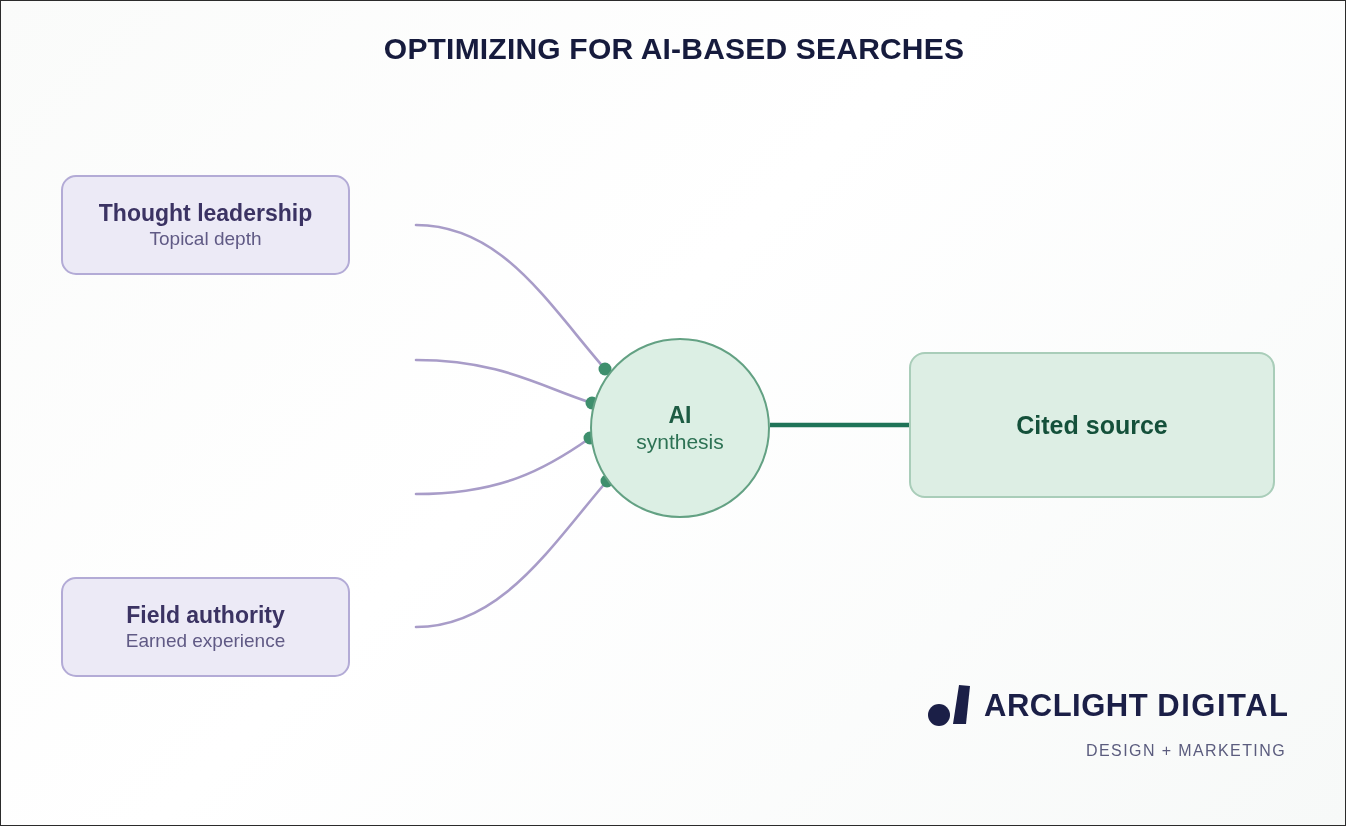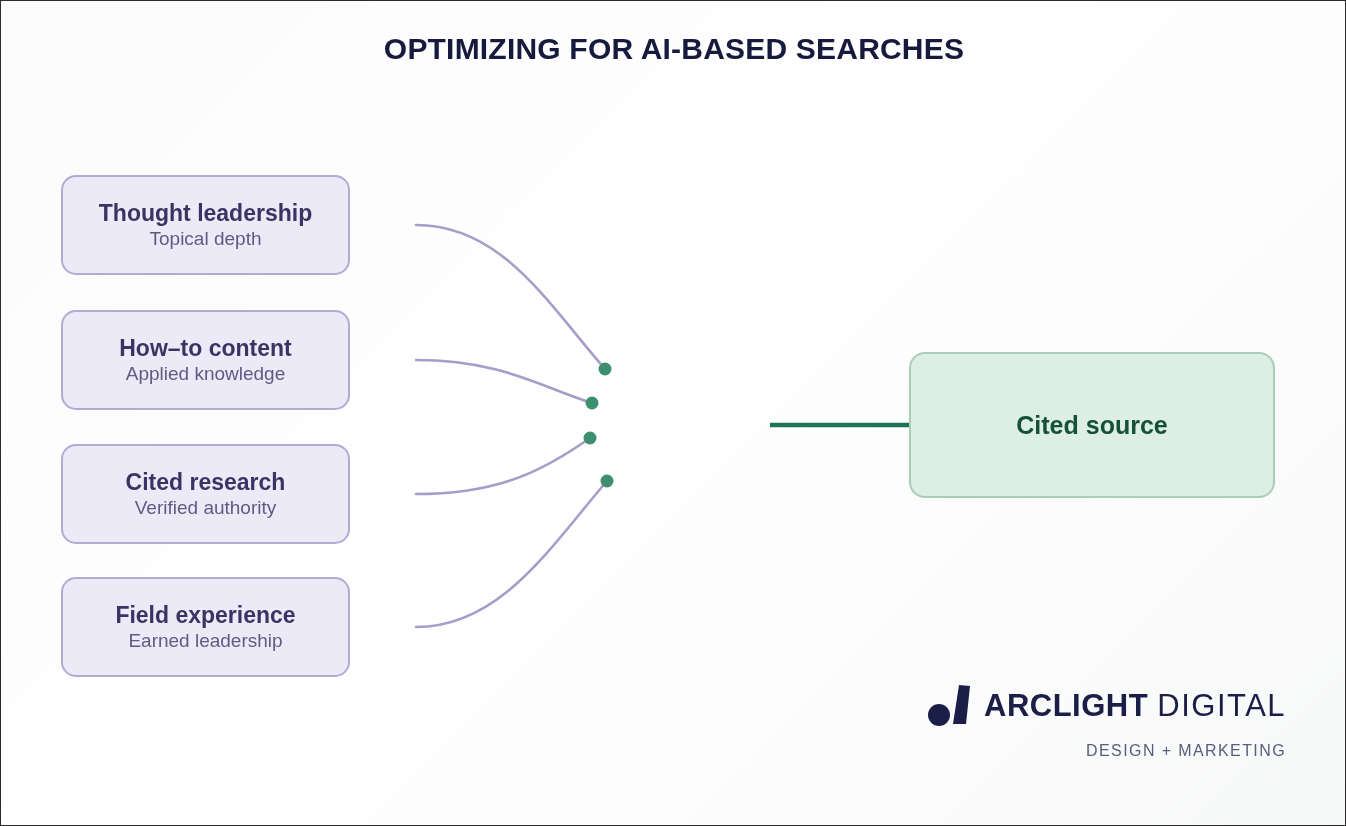--- a/index.html
+++ b/index.html
@@ -162,21 +162,21 @@
     flex: 0 0 58px;
   }
   #logo-word {
     font-size: 31px;
     line-height: 1;
     letter-spacing: 0.5px;
     color: #1b1f47;
     white-space: nowrap;
   }
   #logo-word .b { font-weight: bold; margin-top: 24px; }
-  #logo-word .l { font-weight: normal; letter-spacing: 1.5px; }
+  #logo-word .l { font-weight: bold; letter-spacing: 1.5px; }
   #logo-tag {
     margin-top: 15px;
     text-align: right;
     font-size: 16px;
     letter-spacing: 1.4px;
     color: #5b5c7e;
     white-space: nowrap;
   }
 </style>
 </head>
@@ -202,35 +202,31 @@
       <circle cx="589" cy="437" r="6.5"></circle>
       <circle cx="606" cy="480" r="6.5"></circle>
     </g>
   </svg>
 
   <div class="in-card" id="card-0">
     <div class="ttl">Thought leadership</div>
     <div class="sub">Topical depth</div>
   </div>
 
-  <div class="in-card" id="card-1">
-    <div class="ttl">How–to content</div>
-    <div class="sub">Applied knowledge</div>
-  </div>
-
-  <div class="in-card" id="card-2">
-    <div class="ttl">Cited research</div>
-    <div class="sub">Verified authority</div>
-  </div>
+
 
   <div class="in-card" id="card-3">
-    <div class="ttl">Field experience</div>
-    <div class="sub">Earned leadership</div>
-  </div>
-
+    <div class="ttl">Field authority</div>
+    <div class="sub">Earned experience</div>
+  </div>
+
+  <div id="hub">
+    <div class="ttl">AI</div>
+    <div class="sub">synthesis</div>
+  </div>
 
   <div id="out-card">
     <div class="ttl">Cited source</div>
   </div>
 
   <div id="logo">
     <div id="logo-row">
       <svg id="logo-mark" viewBox="0 0 58 44" xmlns="http://www.w3.org/2000/svg">
         <circle cx="13" cy="32" r="11" fill="#1b1f47"></circle>
         <path d="M33 2 L44 3 L40 41 L27 41 Z" fill="#1b1f47"></path>

